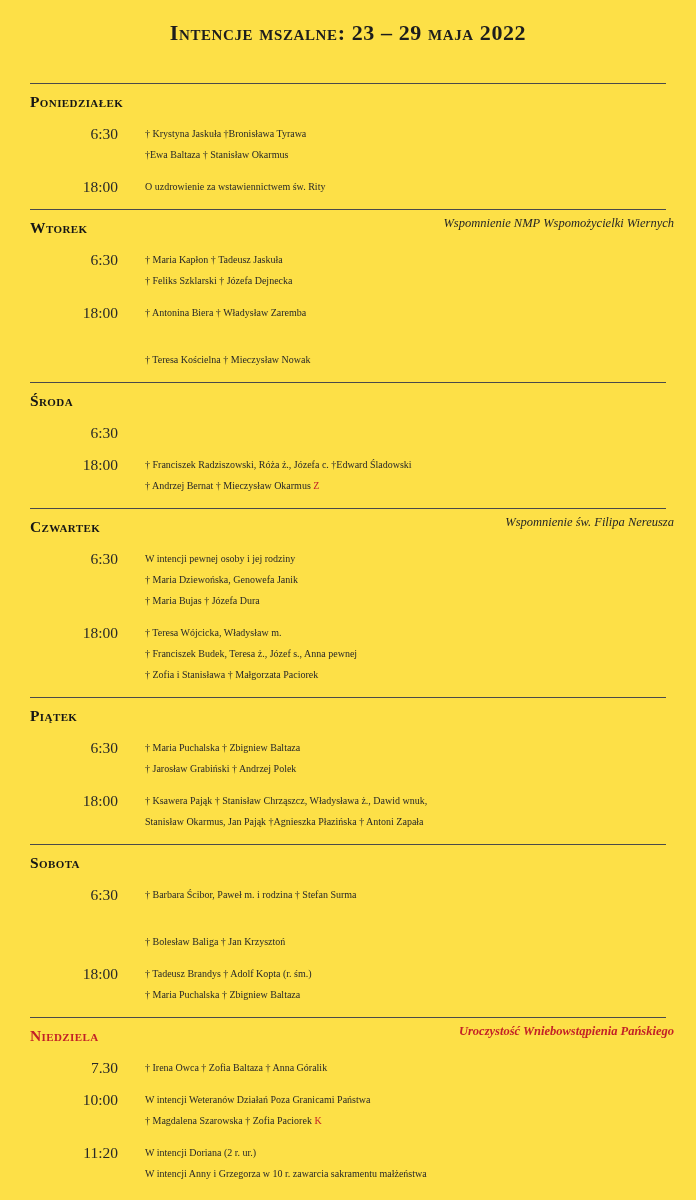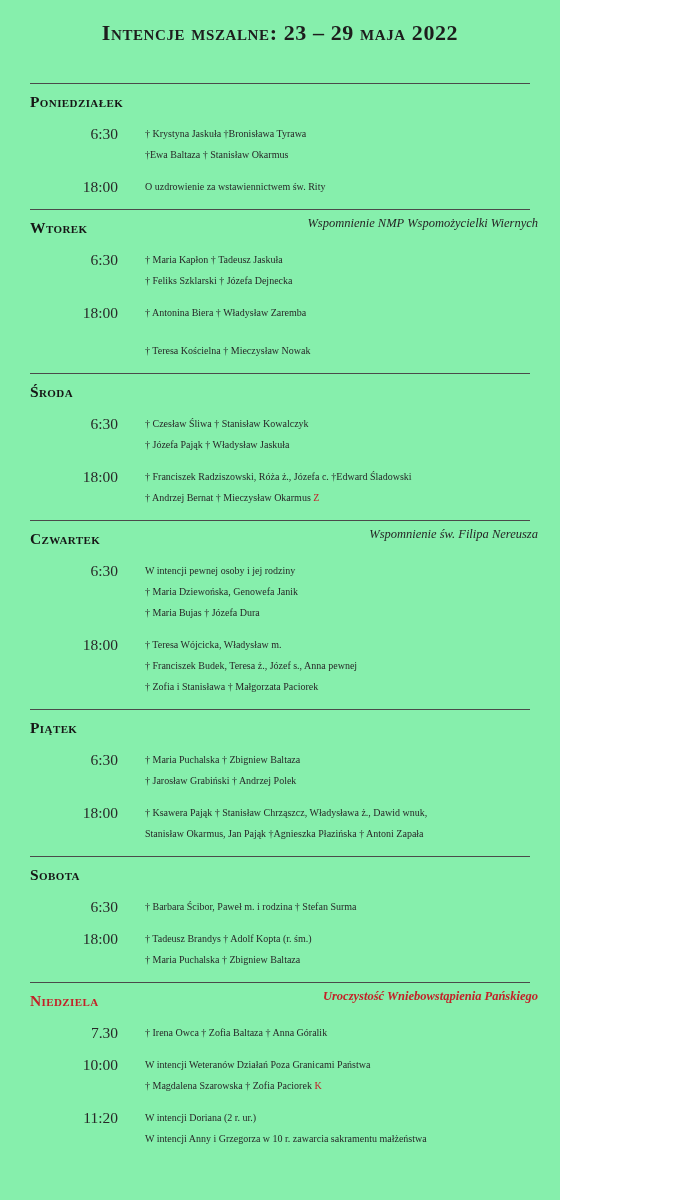--- a/index.html
+++ b/index.html
@@ -1,20 +1,20 @@
 <!DOCTYPE html>
 <html style="--accent-red: #c32127;"><head>
 <meta charset="utf-8">
 <style>
   html, body { margin: 0; padding: 0; background: #ffffff; }
   .page {
     position: relative;
-    width: 560px;
+    width: 696px;
     height: 1200px;
-    background: #86efac;
+    background: #fde047;
     font-family: "Liberation Serif", "DejaVu Serif", serif;
     color: #282828;
     overflow: hidden;
     box-sizing: border-box;
   }
   .title {
     text-align: center;
     padding-top: 20px;
     font-size: 22px;
     font-weight: 700;
@@ -63,21 +63,21 @@
     font-size: 15.5px;
     line-height: 21px;
     white-space: nowrap;
   }
   .lines {
     flex: 1;
     margin-left: 27px;
     font-size: 10px;
     line-height: 21px;
   }
-  .entry.spread .line + .line { margin-top: 17px; }
+  .entry.spread .line + .line { margin-top: 26px; }
   .mark { color: var(--accent-red, #c32127); }
 </style>
 </head>
 <body>
 
 <div class="page">
   <div class="title">Intencje mszalne: 23 – 29 maja 2022</div>
   <div class="rule first"></div>
   <div id="schedule">
       <div class="section">
@@ -119,24 +119,20 @@
           </div>
         </div>
       </div>
       <div class="rule"></div>
       <div class="section">
         <div class="head">
           <span class="day">Środa</span>
         </div>
         <div class="entry">
           <div class="time">6:30</div>
-          <div class="lines">
-            <div class="line">† Czesław Śliwa † Stanisław Kowalczyk</div>
-            <div class="line">† Józefa Pająk † Władysław Jaskuła</div>
-          </div>
         </div>
         <div class="entry">
           <div class="time">18:00</div>
           <div class="lines">
             <div class="line">† Franciszek Radziszowski, Róża ż., Józefa c. †Edward Śladowski</div>
             <div class="line"><span>† Andrzej Bernat † Mieczysław Okarmus </span><span class="mark">Z</span></div>
           </div>
         </div>
       </div>
       <div class="rule"></div>
@@ -184,20 +180,21 @@
       </div>
       <div class="rule"></div>
       <div class="section">
         <div class="head">
           <span class="day">Sobota</span>
         </div>
         <div class="entry spread">
           <div class="time">6:30</div>
           <div class="lines">
             <div class="line">† Barbara Ścibor, Paweł m. i rodzina † Stefan Surma</div>
+            <div class="line">† Bolesław Baliga † Jan Krzysztoń</div>
           </div>
         </div>
         <div class="entry">
           <div class="time">18:00</div>
           <div class="lines">
             <div class="line">† Tadeusz Brandys † Adolf Kopta (r. śm.)</div>
             <div class="line">† Maria Puchalska † Zbigniew Baltaza</div>
           </div>
         </div>
       </div>

